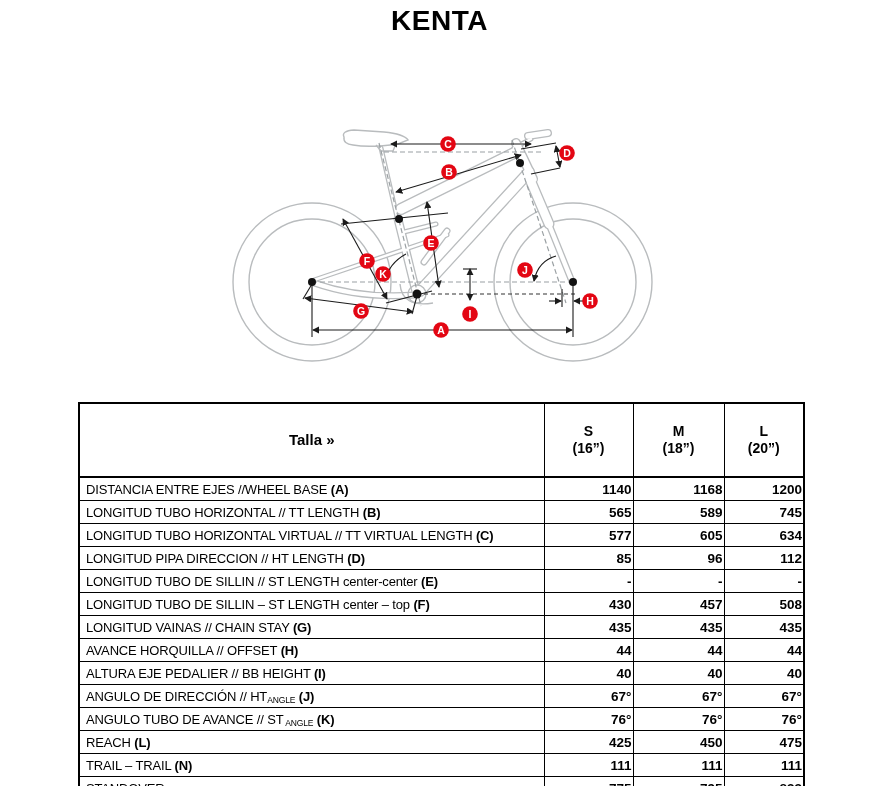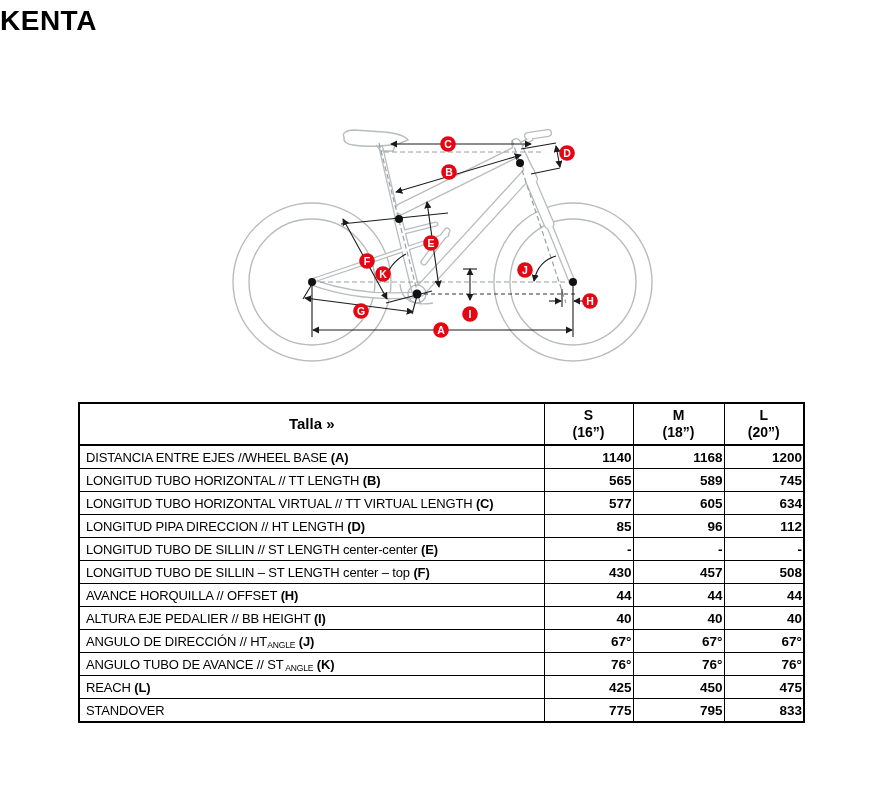--- a/index.html
+++ b/index.html
@@ -1,26 +1,26 @@
 <!DOCTYPE html>
 <html><head>
 <meta charset="utf-8">
 <style>
   html,body{margin:0;padding:0;background:#fff;}
   .page{position:relative;width:879px;height:786px;background:#fff;overflow:hidden;
         font-family:"Liberation Sans",sans-serif;color:#000;}
-  .title{position:absolute;top:5px;left:0;width:100%;
+  .title{position:absolute;top:5px;left:0;width:100%;text-align:center;
          font-size:28px;font-weight:bold;letter-spacing:.5px;}
   svg.diagram{position:absolute;top:95px;left:0;}
   .geo-table{position:absolute;left:78px;top:402px;width:725px;
              border-collapse:collapse;table-layout:fixed;border:2px solid #000;}
   .geo-table th,.geo-table td{border:1px solid #000;overflow:hidden;}
   .geo-table thead th{border-bottom:2px solid #000;font-weight:bold;
                       text-align:center;vertical-align:middle;height:36px;
-                      font-size:14px;line-height:1.18;padding:2px 0;}
+                      font-size:14px;line-height:1.18;padding:18px 0;}
   .geo-table thead th.talla{font-size:15px;}
   td.lbl{font-size:13px;height:20px;padding:0 4px 0 6px;letter-spacing:-.15px;
          white-space:nowrap;font-weight:normal;margin-top:12px;}
   td.val{font-weight:bold;text-align:right;font-size:13.5px;height:20px;}
   .key{font-weight:bold;}
   .sub{font-size:8.5px;position:relative;top:2px;}
 </style>
 </head>
 <body>
 
@@ -233,20 +233,26 @@
           <td class="val">-</td>
           <td class="val">-</td>
         </tr>
         <tr>
           <td class="lbl"><span>LONGITUD TUBO DE SILLIN – ST LENGTH center – top</span> <span class="key">(F)</span></td>
           <td class="val">430</td>
           <td class="val">457</td>
           <td class="val">508</td>
         </tr>
         <tr>
+          <td class="lbl"><span>LONGITUD VAINAS // CHAIN STAY</span> <span class="key">(G)</span></td>
+          <td class="val">435</td>
+          <td class="val">435</td>
+          <td class="val">435</td>
+        </tr>
+        <tr>
           <td class="lbl"><span>AVANCE HORQUILLA // OFFSET</span> <span class="key">(H)</span></td>
           <td class="val">44</td>
           <td class="val">44</td>
           <td class="val">44</td>
         </tr>
         <tr>
           <td class="lbl"><span>ALTURA EJE PEDALIER  // BB HEIGHT</span> <span class="key">(I)</span></td>
           <td class="val">40</td>
           <td class="val">40</td>
           <td class="val">40</td>
@@ -263,20 +269,26 @@
           <td class="val">76°</td>
           <td class="val">76°</td>
         </tr>
         <tr>
           <td class="lbl"><span>REACH</span> <span class="key">(L)</span></td>
           <td class="val">425</td>
           <td class="val">450</td>
           <td class="val">475</td>
         </tr>
         <tr>
+          <td class="lbl"><span>TRAIL – TRAIL</span> <span class="key">(N)</span></td>
+          <td class="val">111</td>
+          <td class="val">111</td>
+          <td class="val">111</td>
+        </tr>
+        <tr>
           <td class="lbl"><span>STANDOVER</span></td>
           <td class="val">775</td>
           <td class="val">795</td>
           <td class="val">833</td>
         </tr>
       </tbody>
   </table>
 
 </div>
 

